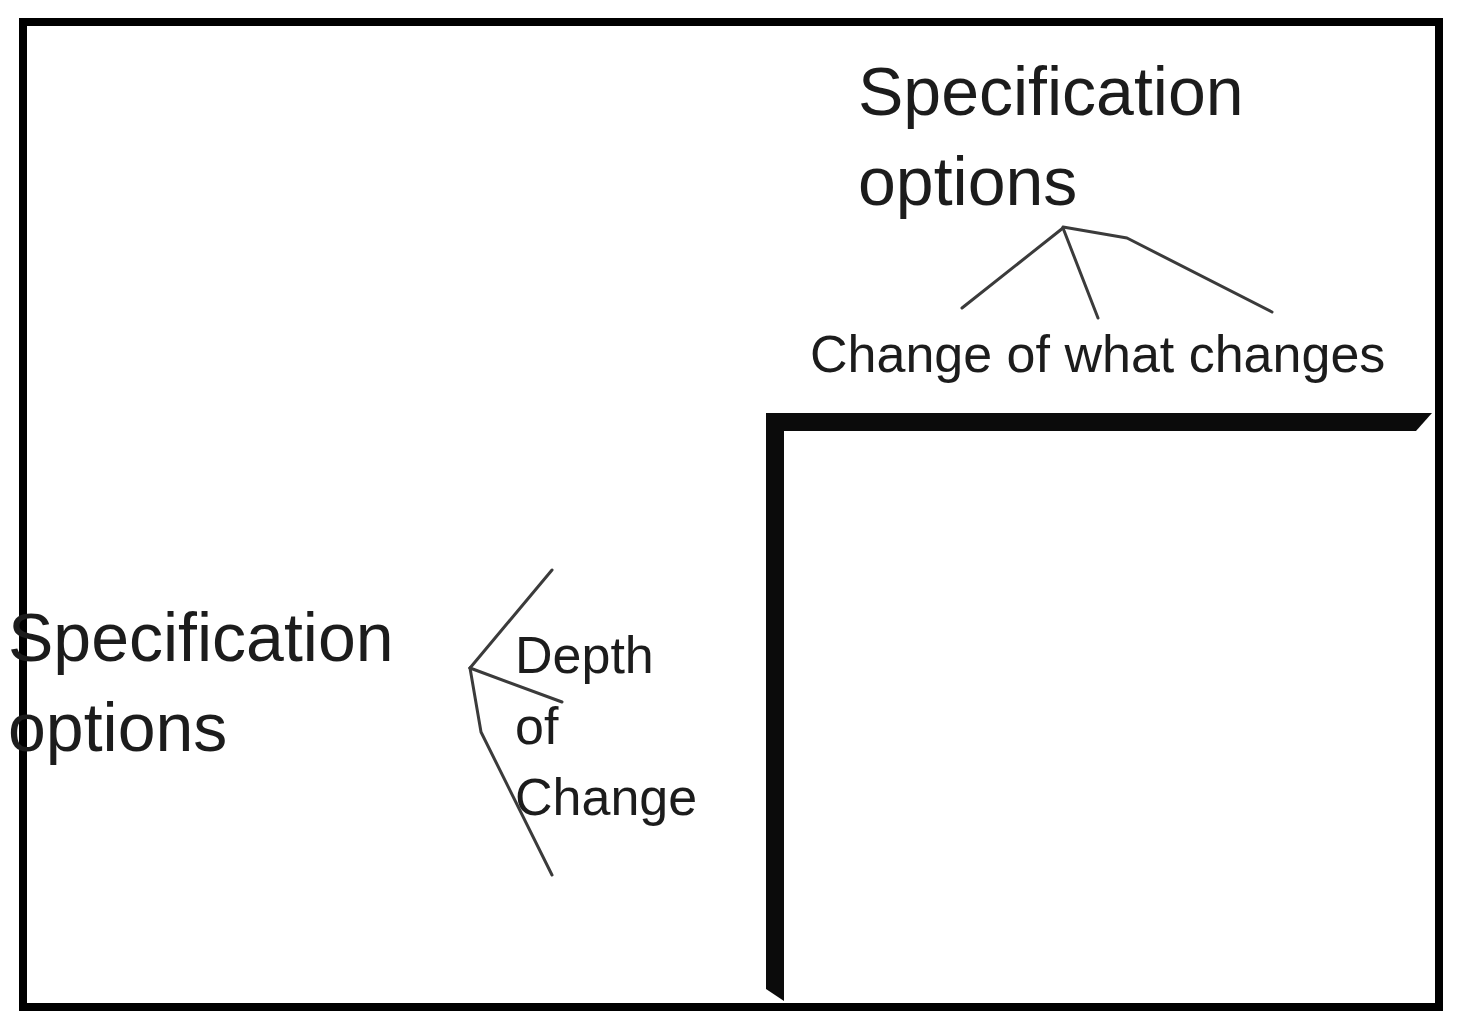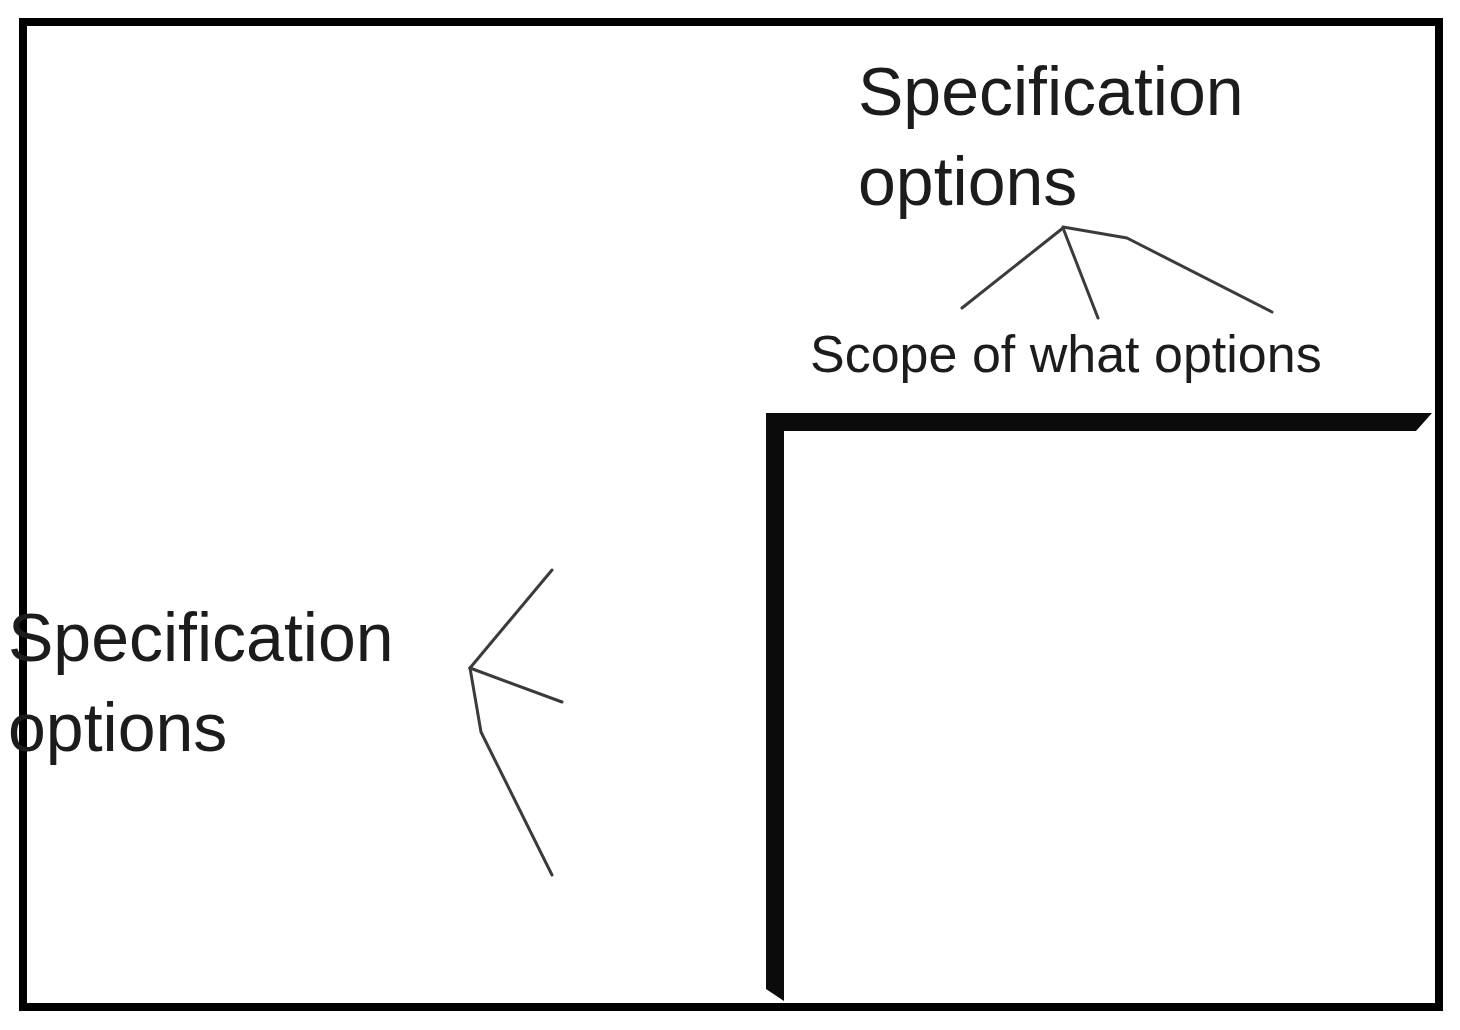--- a/index.html
+++ b/index.html
@@ -81,21 +81,26 @@
     <line x1="470" y1="668" x2="552" y2="570"></line>
     <line x1="470" y1="668" x2="562" y2="702"></line>
     <polyline points="470,668 481,732 552,875"></polyline>
   </svg>
 
   <div class="txt title-top">
     <div>Specification</div>
     <div>options</div>
   </div>
 
-  <div class="txt label-top">Scope of what options</div>
+  <div class="txt label-top">Change of what changes</div>
 
   <div class="txt title-left">
     <div>Specification</div>
     <div>options</div>
   </div>
 
+  <div class="txt label-left">
+    <div>Depth</div>
+    <div>of</div>
+    <div>Change</div>
+  </div>
 
 </div>
 
 </body></html>

